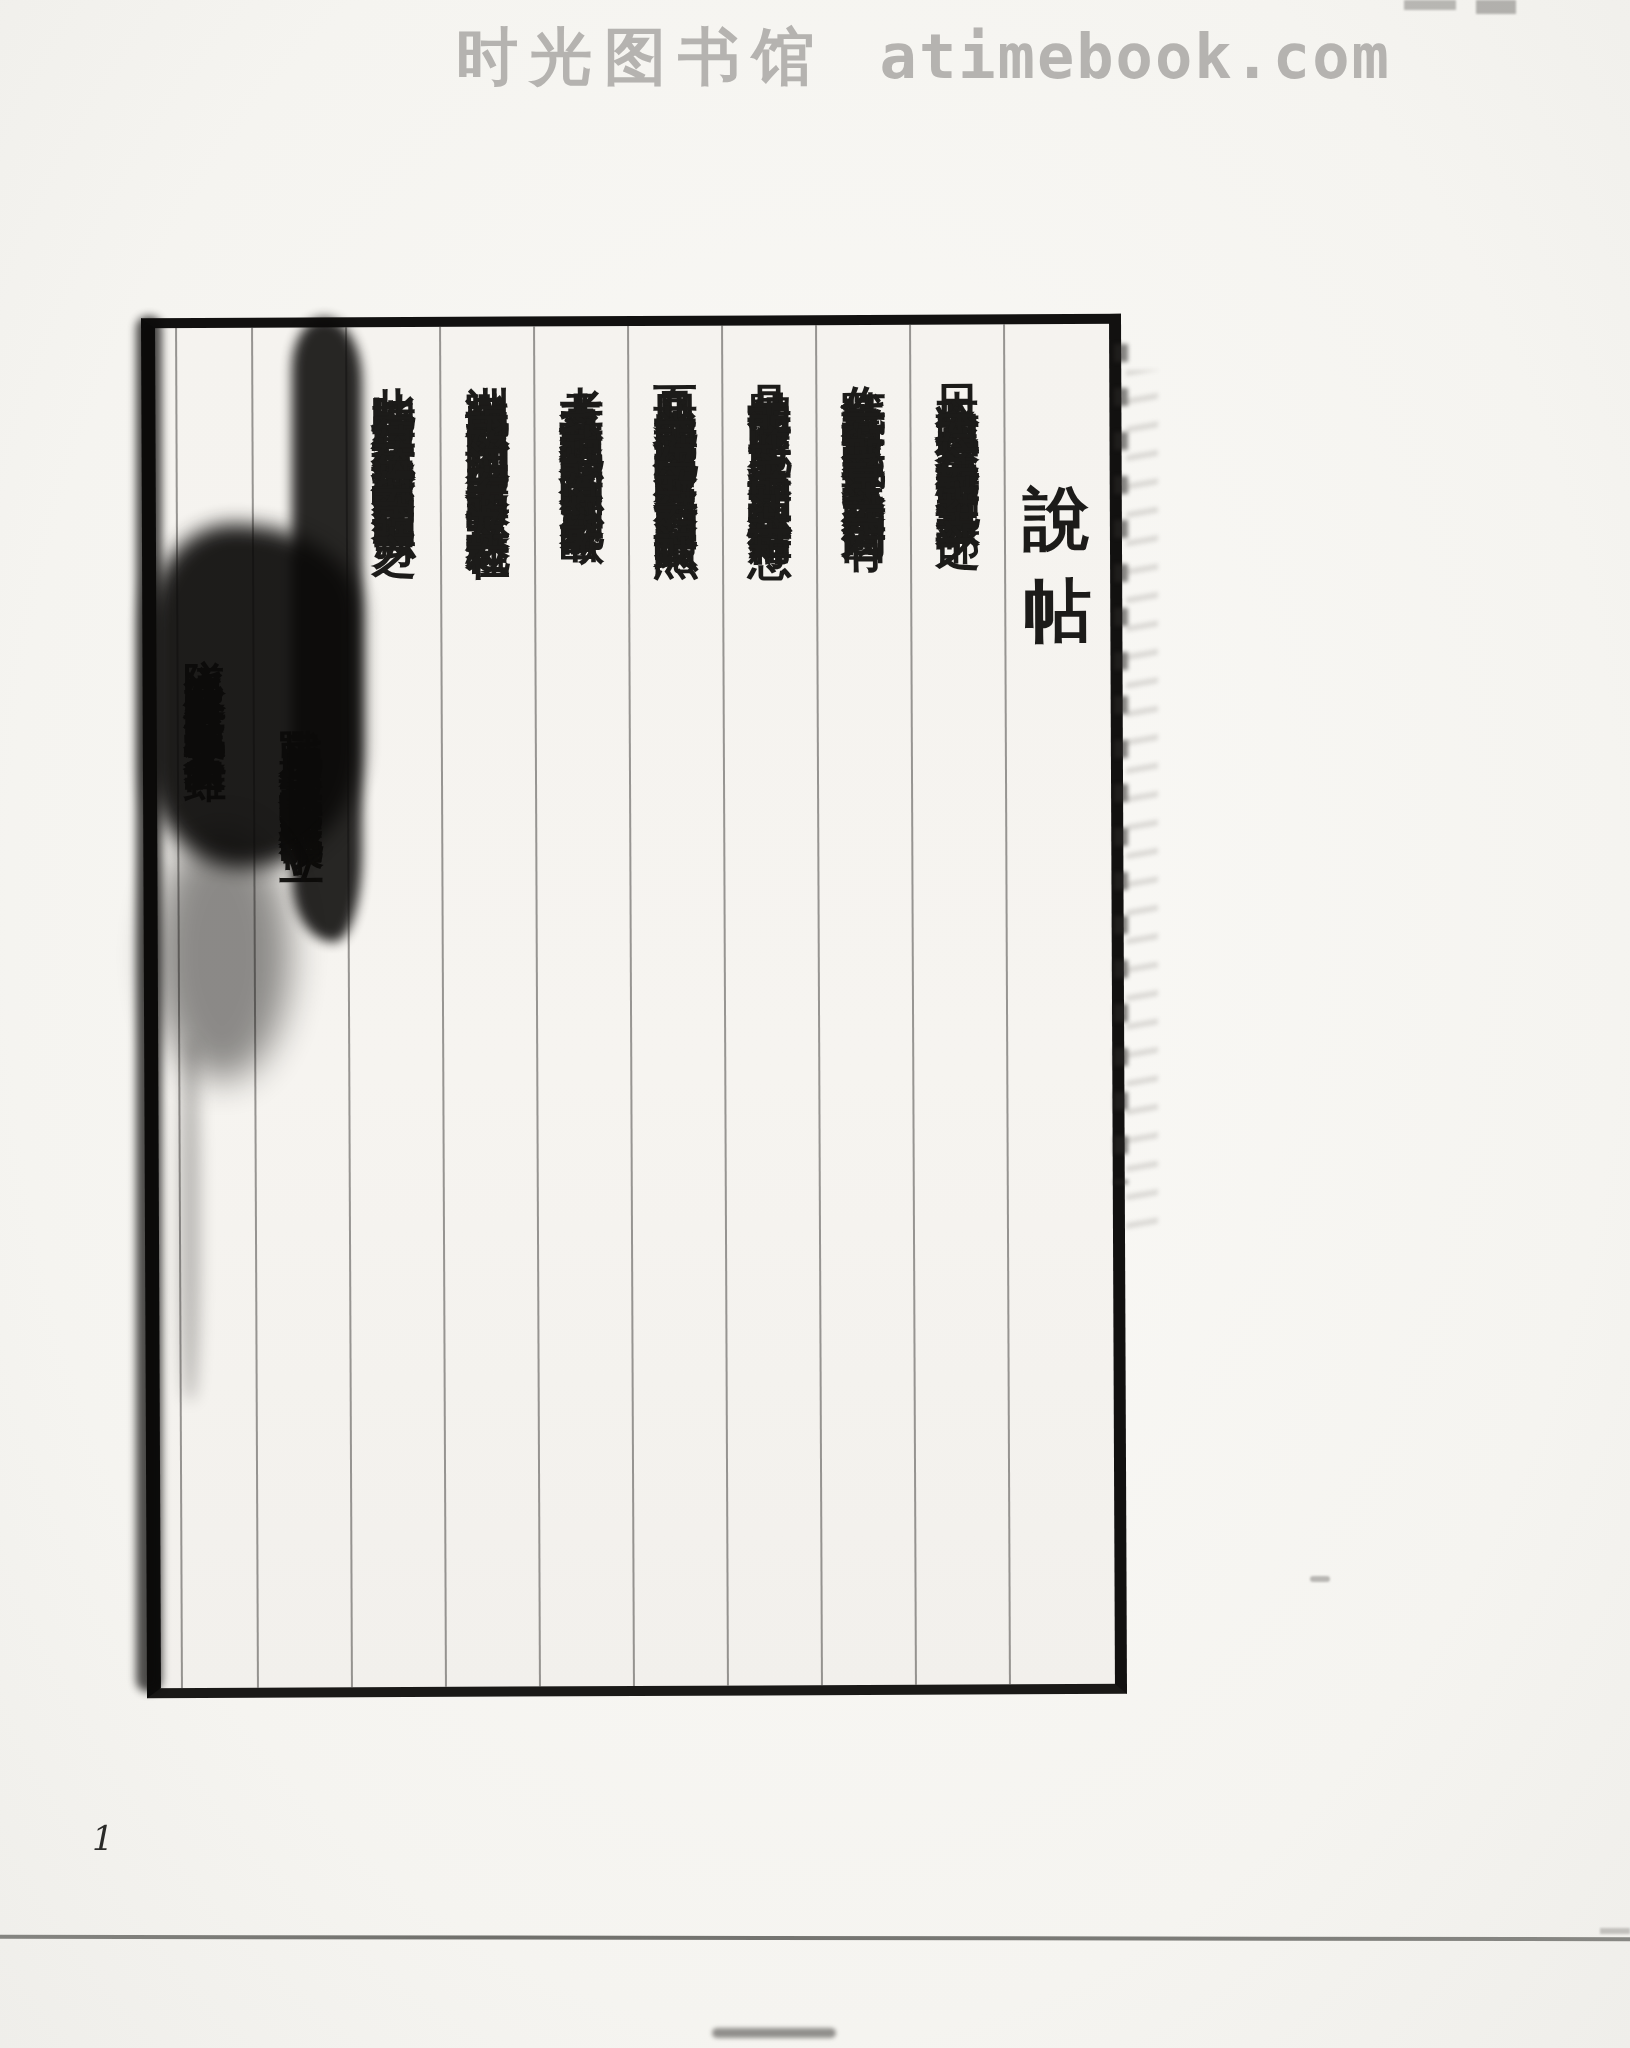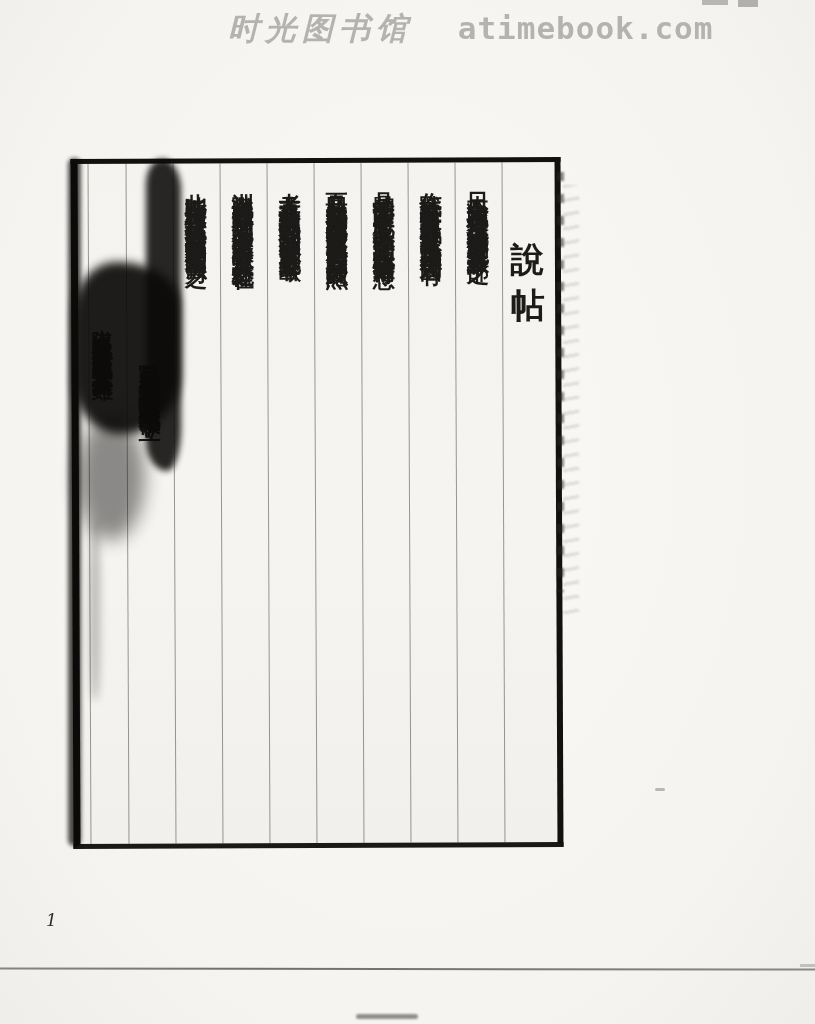--- a/index.html
+++ b/index.html
@@ -16,22 +16,22 @@
   }
   
   .watermark{
     position:absolute;top:8px;left:228px;
     color:#b5b3b0;
     font-family:"DejaVu Sans","Liberation Sans",sans-serif;
     font-weight:bold;font-size:31px;
     white-space:nowrap;
     letter-spacing:2px;
   }
-  .watermark .wm-cn{letter-spacing:6px;font-style:italic;}
-  .watermark .wm-en{font-family:"DejaVu Sans Mono","Liberation Mono",monospace;margin-left:32px;letter-spacing:1px;}
+  .watermark .wm-cn{letter-spacing:6px;}
+  .watermark .wm-en{font-family:"DejaVu Sans Mono","Liberation Mono",monospace;margin-left:14px;letter-spacing:1px;}
   
   .frame{
     position:absolute;left:72px;top:158px;
     width:490px;height:690px;
     box-sizing:border-box;
     border-top:5px solid #121110;
     border-right:6px solid #121110;
     border-bottom:5px solid #1a1917;
     border-left:7px solid #0d0d0c;
     background:linear-gradient(180deg,#f5f3ef 0%,#f6f4f0 55%,#f2f0ec 100%);

